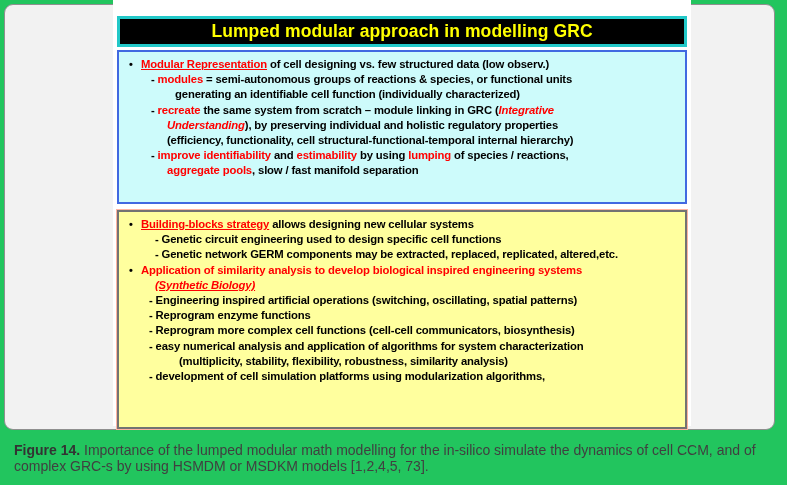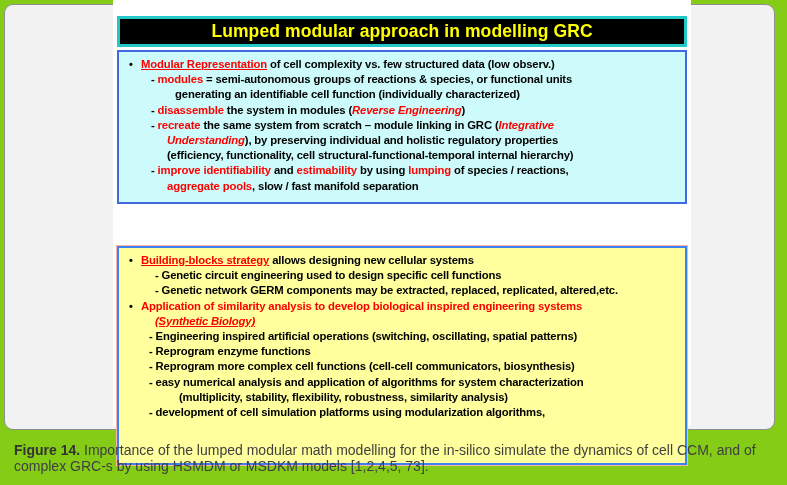--- a/index.html
+++ b/index.html
@@ -11,21 +11,21 @@
     width: 787px;
     height: 485px;
     font-family: "Liberation Sans", sans-serif;
     overflow: hidden;
   }
 
   #page {
     position: relative;
     width: 787px;
     height: 485px;
-    background: #84cc16;
+    background: #22c55e;
   }
 
   
   .figure-frame {
     position: absolute;
     left: 4px;
     top: 4px;
     width: 771px;
     height: 426px;
     box-sizing: border-box;
@@ -79,23 +79,22 @@
     height: 154px;
     background: #cdfbfb;
     border: 2px solid #4169e1;
   }
   .box-yellow {
     left: 117px;
     top: 210px;
     width: 570px;
     height: 219px;
     background: #ffff9e;
-    border: 2px solid #3b82f6;
+    border: 2px solid #737373;
     outline: 1px solid #ffb3a0;
-    margin-top: 36px;
   }
 
   
   .line {
     font-size: 11.3px;
     line-height: 15.2px;
     color: #000000;
     font-weight: bold;
     white-space: nowrap;
     letter-spacing: -0.15px;
@@ -138,24 +137,23 @@
 <div id="page">
 
   <div class="figure-frame"></div>
   <div class="slide"></div>
 
   <div class="title-banner">
     <span class="title-text">Lumped modular approach in modelling GRC</span>
   </div>
 
   <div class="content-box box-blue" id="blue-box">
-      <div class="line lvl-bullet"><span class="bullet">•</span><span class="red u">Modular Representation</span><span> of cell complexity vs.  few structured data (low observ.)</span></div>
+      <div class="line lvl-bullet"><span class="bullet">•</span><span class="red u">Modular Representation</span><span> of cell designing vs.  few structured data (low observ.)</span></div>
       <div class="line lvl-dash"><span>- </span><span class="red">modules</span><span> = semi-autonomous groups of reactions &amp; species,  or functional units</span></div>
       <div class="line lvl-cont"><span>generating an identifiable cell function (individually characterized)</span></div>
-      <div class="line lvl-dash"><span>- </span><span class="red">disassemble</span><span> the system in modules (</span><span class="red it">Reverse Engineering</span><span>)</span></div>
       <div class="line lvl-dash"><span>- </span><span class="red">recreate</span><span> the same system from scratch – module linking in GRC (</span><span class="red it">Integrative</span></div>
       <div class="line lvl-cont3"><span class="red it">Understanding</span><span>), by preserving individual and holistic regulatory properties</span></div>
       <div class="line lvl-cont3"><span>(efficiency, functionality, cell structural-functional-temporal internal hierarchy)</span></div>
       <div class="line lvl-dash"><span>- </span><span class="red">improve identifiability</span><span> and </span><span class="red">estimability</span><span> by using </span><span class="red">lumping</span><span> of species / reactions,</span></div>
       <div class="line lvl-cont3"><span class="red">aggregate pools</span><span>, slow / fast manifold separation</span></div>
     </div>
 
   <div class="content-box box-yellow" id="yellow-box">
       <div class="line lvl-bullet"><span class="bullet">•</span><span class="red u">Building-blocks strategy</span><span> allows designing new cellular systems</span></div>
       <div class="line lvl-dash-y2"><span>- Genetic circuit engineering used to design specific cell functions</span></div>

